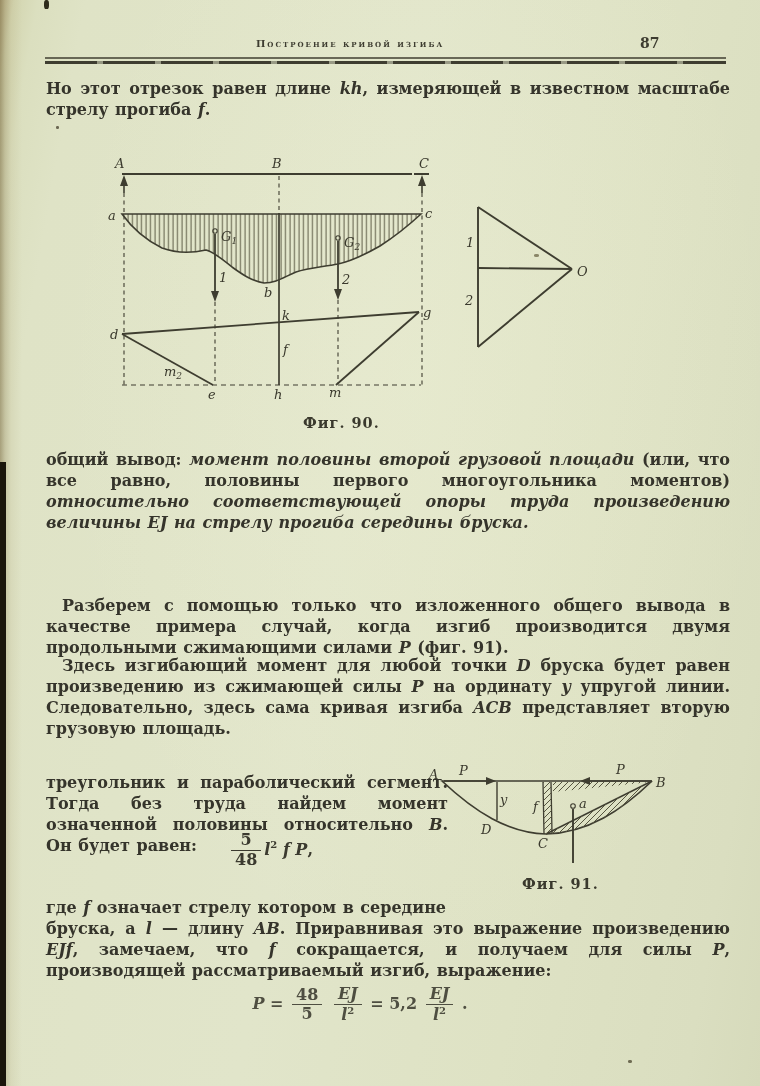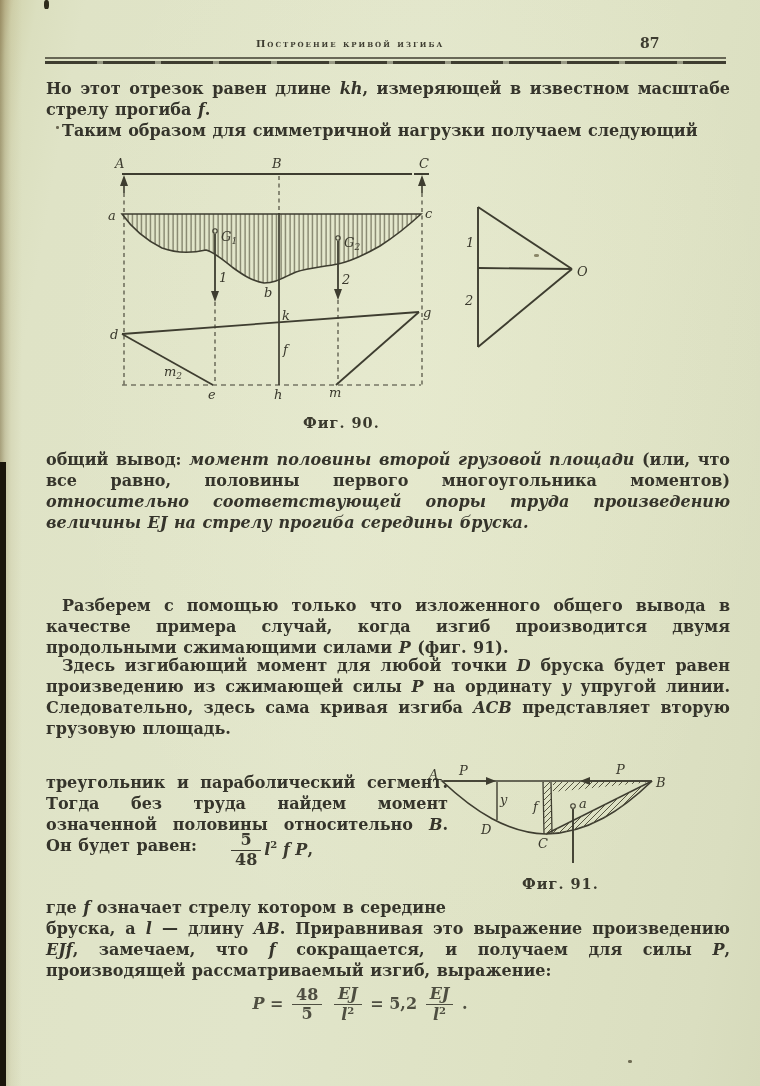--- a/index.html
+++ b/index.html
@@ -56,21 +56,20 @@
   <div class="speck" style="left:534px;top:254px;width:5px;height:3px;background:#8a8668;"></div>
   <div class="speck" style="left:628px;top:1060px;width:4px;height:3px;background:#6e6b52;"></div>
 
   <div class="hdr-title">Построение кривой изгиба</div>
   <div class="hdr-num">87</div>
   <div class="rule1"></div>
   <div class="rule2"></div>
 
   <p class="para" style="top:74px;"><span>Но этот отрезок равен длине </span><span class="iv">kh</span><span>, измеряющей в известном масштабе стрелу прогиба </span><span class="iv">f</span><span>.</span></p>
 
-  <p class="para indent" style="top:116px;"><span>Таким образом для симметричной нагрузки получаем следующий</span></p>
 
   <svg style="position:absolute;left:88px;top:150px;" width="565" height="292" viewBox="88 150 565 292">
     <defs>
       <pattern id="vh" patternUnits="userSpaceOnUse" width="4.5" height="10">
         <path d="M2,0V10" stroke="#5c5b45" stroke-width="1"></path>
       </pattern>
     </defs>
     <g stroke="#3e3d30" fill="none">
 
       <path d="M122,174 H412 M414,174 H429" stroke-width="2.2"></path>

